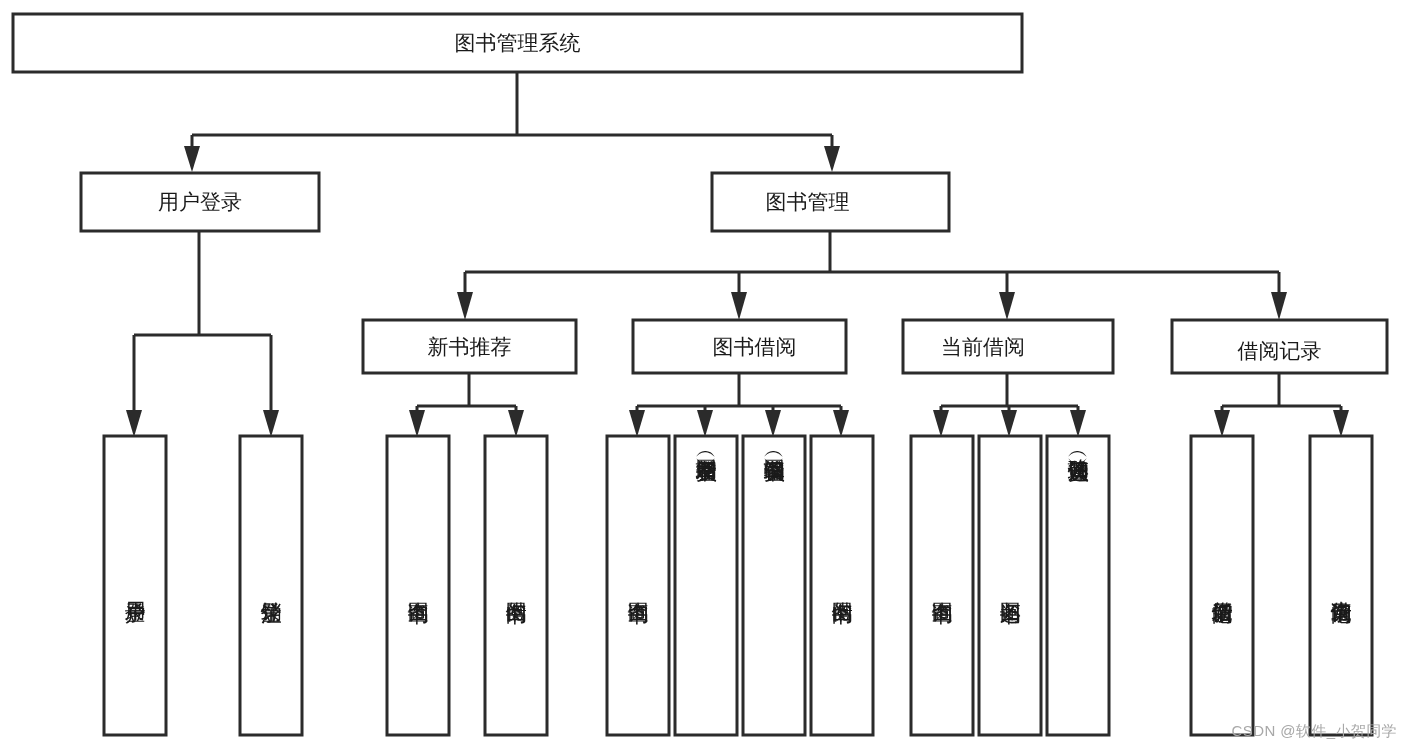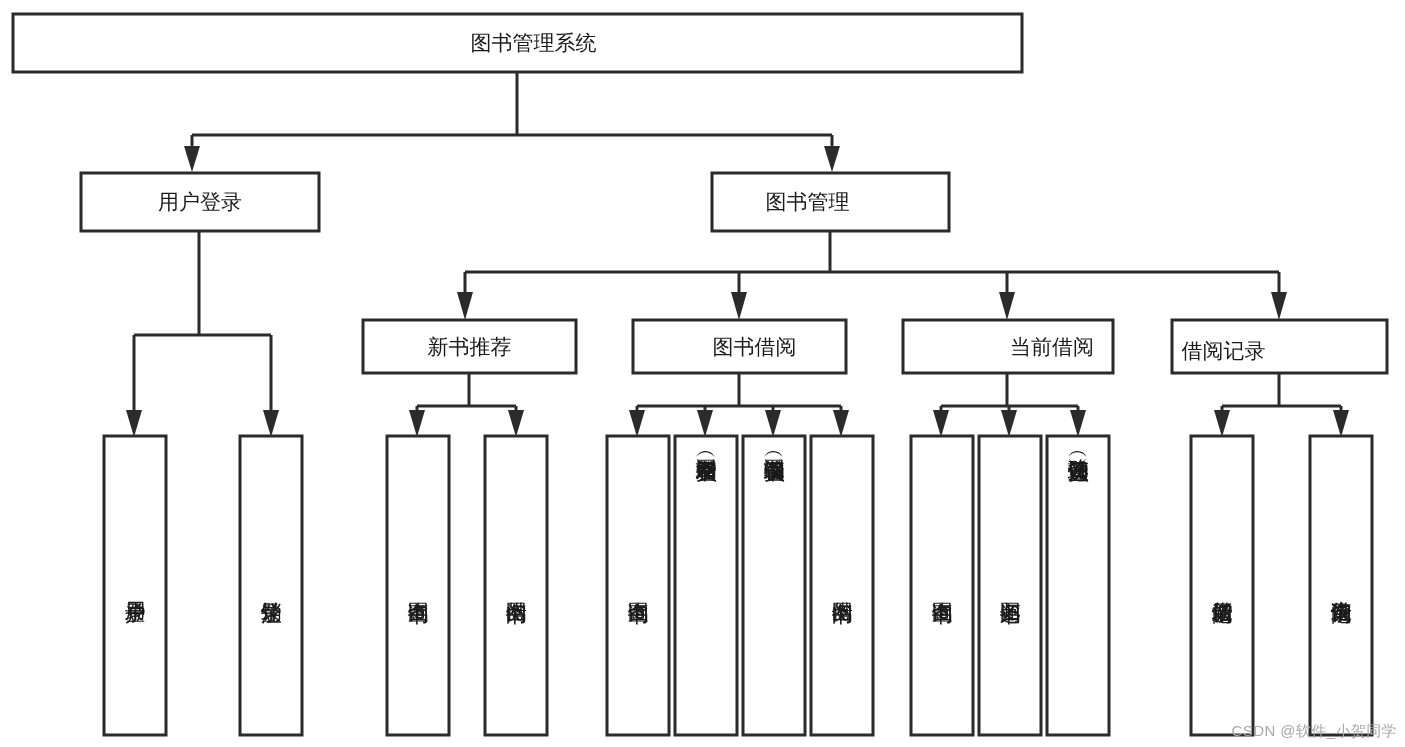--- a/index.html
+++ b/index.html
@@ -111,29 +111,29 @@
 
       <rect class="node-rect" x="911" y="436" width="62" height="299" stroke-width="3"></rect>
       <rect class="node-rect" x="979" y="436" width="62" height="299" stroke-width="3"></rect>
       <rect class="node-rect" x="1047" y="436" width="62" height="299" stroke-width="3"></rect>
 
       <rect class="node-rect" x="1191" y="436" width="62" height="299" stroke-width="3"></rect>
       <rect class="node-rect" x="1310" y="436" width="62" height="299" stroke-width="3"></rect>
     </g>
   </svg>
 
-  <div class="horiz-wrap" style="left:13px;top:14px;width:1009px;height:58px;padding-left:16px;">图书管理系统</div>
+  <div class="horiz-wrap" style="left:13px;top:14px;width:1009px;height:58px;">图书管理系统</div>
 
   <div class="horiz-wrap" style="left:81px;top:173px;width:238px;height:58px;">用户登录</div>
   <div class="horiz-wrap" style="left:712px;top:173px;width:191px;height:58px;">图书管理</div>
 
   <div class="horiz-wrap" style="left:363px;top:320px;width:213px;height:53px;">新书推荐</div>
   <div class="horiz-wrap" style="left:633px;top:320px;width:213px;height:53px;padding-left:15px;">图书借阅</div>
-  <div class="horiz-wrap" style="left:956px;top:320px;width:192px;height:53px;">当前借阅</div>
-  <div class="horiz-wrap" style="left:1116px;top:320px;width:215px;height:62px;">借阅记录</div>
+  <div class="horiz-wrap" style="left:887px;top:320px;width:192px;height:53px;">当前借阅</div>
+  <div class="horiz-wrap" style="left:1172px;top:320px;width:215px;height:62px;">借阅记录</div>
 
   <div class="vert-wrap" style="left:104px;top:436px;width:62px;height:299px;">用户登录</div>
   <div class="vert-wrap" style="left:240px;top:436px;width:62px;height:299px;">注销登录</div>
 
   <div class="vert-wrap" style="left:387px;top:436px;width:62px;height:299px;">查询图书</div>
   <div class="vert-wrap" style="left:485px;top:436px;width:62px;height:299px;">借阅图书</div>
 
   <div class="vert-wrap" style="left:607px;top:436px;width:62px;height:299px;">查询图书</div>
   <div class="vert-wrap" style="left:675px;top:436px;width:62px;height:299px;justify-content:flex-start;padding-top:6px;box-sizing:border-box;">新增图书（管理员）</div>
   <div class="vert-wrap" style="left:743px;top:436px;width:62px;height:299px;justify-content:flex-start;padding-top:6px;box-sizing:border-box;">编辑图书（管理员）</div>

